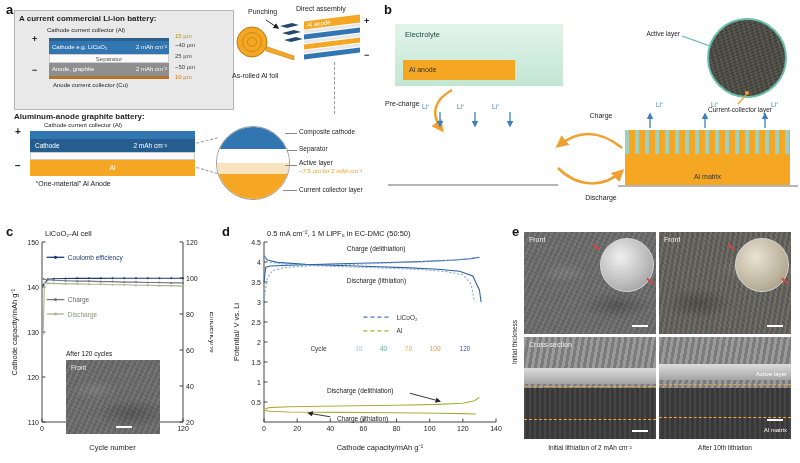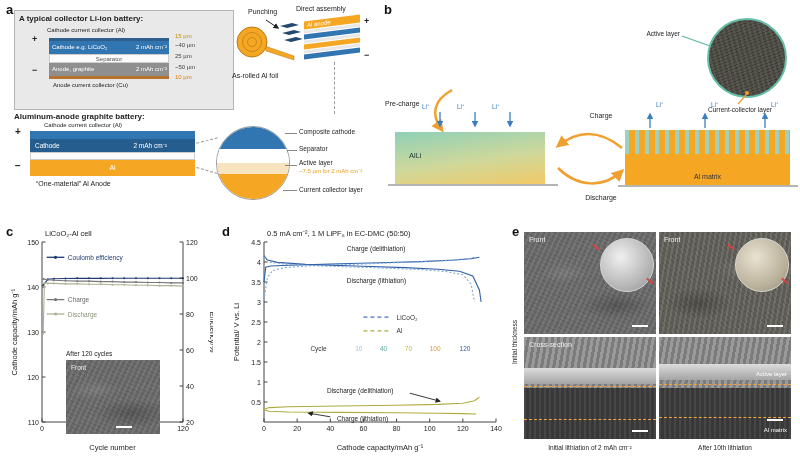--- a/index.html
+++ b/index.html
@@ -58,21 +58,21 @@
 </style>
 </head>
 <body>
 
 <div class="fig">
 
   <div class="abs" style="left:0;top:0;width:380px;height:222px">
     <div class="plabel" style="left:6px;top:2px">a</div>
 
     <div class="abs graybox" style="left:14px;top:10px;width:218px;height:98px">
-      <div class="t f8 bold" style="left:4px;top:3px">A typical collector Li-ion battery:</div>
+      <div class="t f8 bold" style="left:4px;top:3px">A current commercial Li-ion battery:</div>
       <div class="t f6" style="left:32px;top:16px">Cathode current collector (Al)</div>
       <div class="t f9 bold" style="left:17px;top:23px">+</div>
       <div class="t f9 bold" style="left:17px;top:54px">−</div>
       <div class="abs" style="left:34px;top:27px;width:120px;height:3px;background:#2e5f8a"></div>
       <div class="abs" style="left:34px;top:30px;width:120px;height:13px;background:#3276b1">
         <span class="t f6 w" style="left:3px;top:3px">Cathode e.g. LiCoO₂</span>
         <span class="t f6 w" style="right:2px;top:3px">2 mAh cm⁻²</span>
       </div>
       <div class="abs sep-bar" style="left:34px;top:43px;width:120px;height:9px">
         <span class="t f6 ctr" style="left:0;right:0;top:1px;color:#555">Separator</span>
@@ -160,24 +160,27 @@
     <div class="t f65" style="left:299px;top:128px">Composite cathode</div>
     <div class="t f65" style="left:299px;top:145px">Separator</div>
     <div class="t f65" style="left:299px;top:159px">Active layer</div>
     <div class="t f6" style="left:299px;top:168px;color:#e8a020">~7.5 µm for 2 mAh cm⁻²</div>
     <div class="t f65" style="left:299px;top:186px">Current collector layer</div>
   </div>
 
   <div class="abs" style="left:380px;top:0;width:420px;height:222px">
     <div class="plabel" style="left:4px;top:2px">b</div>
 
-
-    <div class="abs allibox" style="left:15px;top:132px;width:150px;height:52px">
-      <span class="t f75" style="left:14px;top:20px;color:#1d3a33">AlLi</span>
-    </div>
+    <div class="abs ebox" style="left:15px;top:24px;width:168px;height:62px">
+      <span class="t f75" style="left:10px;top:7px;color:#1f4d40">Electrolyte</span>
+      <div class="abs" style="left:8px;top:36px;width:112px;height:20px;background:#f5a623">
+        <span class="t f7" style="left:6px;top:6px;color:#333">Al anode</span>
+      </div>
+    </div>
+
     <div class="abs" style="left:8px;top:184px;width:170px;height:2px;background:#b5b5b5"></div>
 
     <div class="abs matrixbox" style="left:245px;top:130px;width:165px;height:55px">
       <div class="fingers"></div>
       <span class="t f7 ctr" style="left:0;right:0;bottom:4px;color:#333">Al matrix</span>
     </div>
     <div class="abs" style="left:238px;top:185px;width:180px;height:2px;background:#b5b5b5"></div>
 
     <div class="abs semdisc" style="left:327px;top:18px"></div>
 

